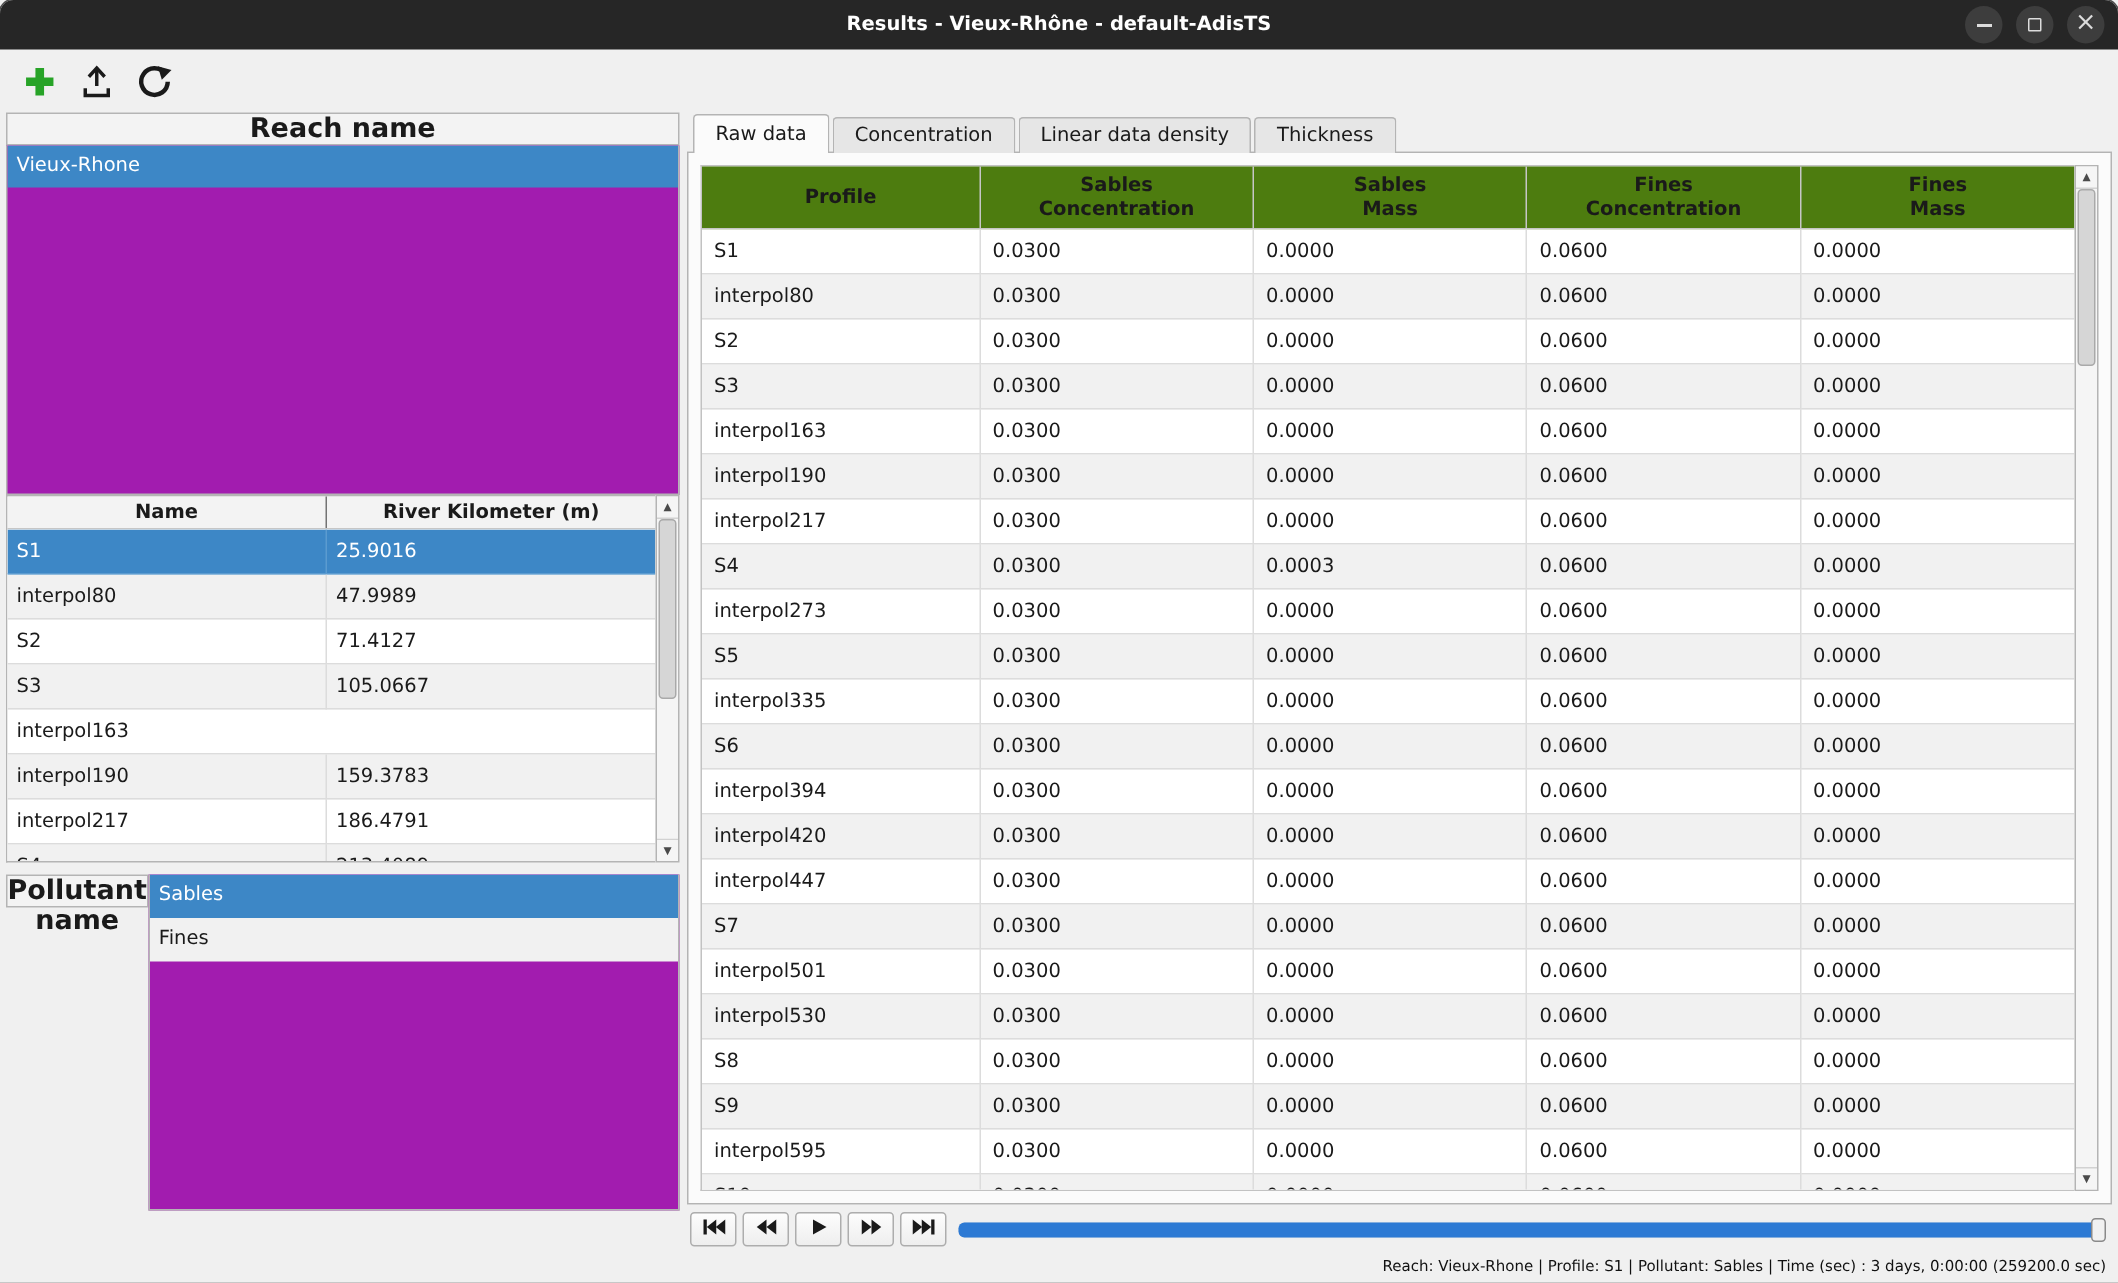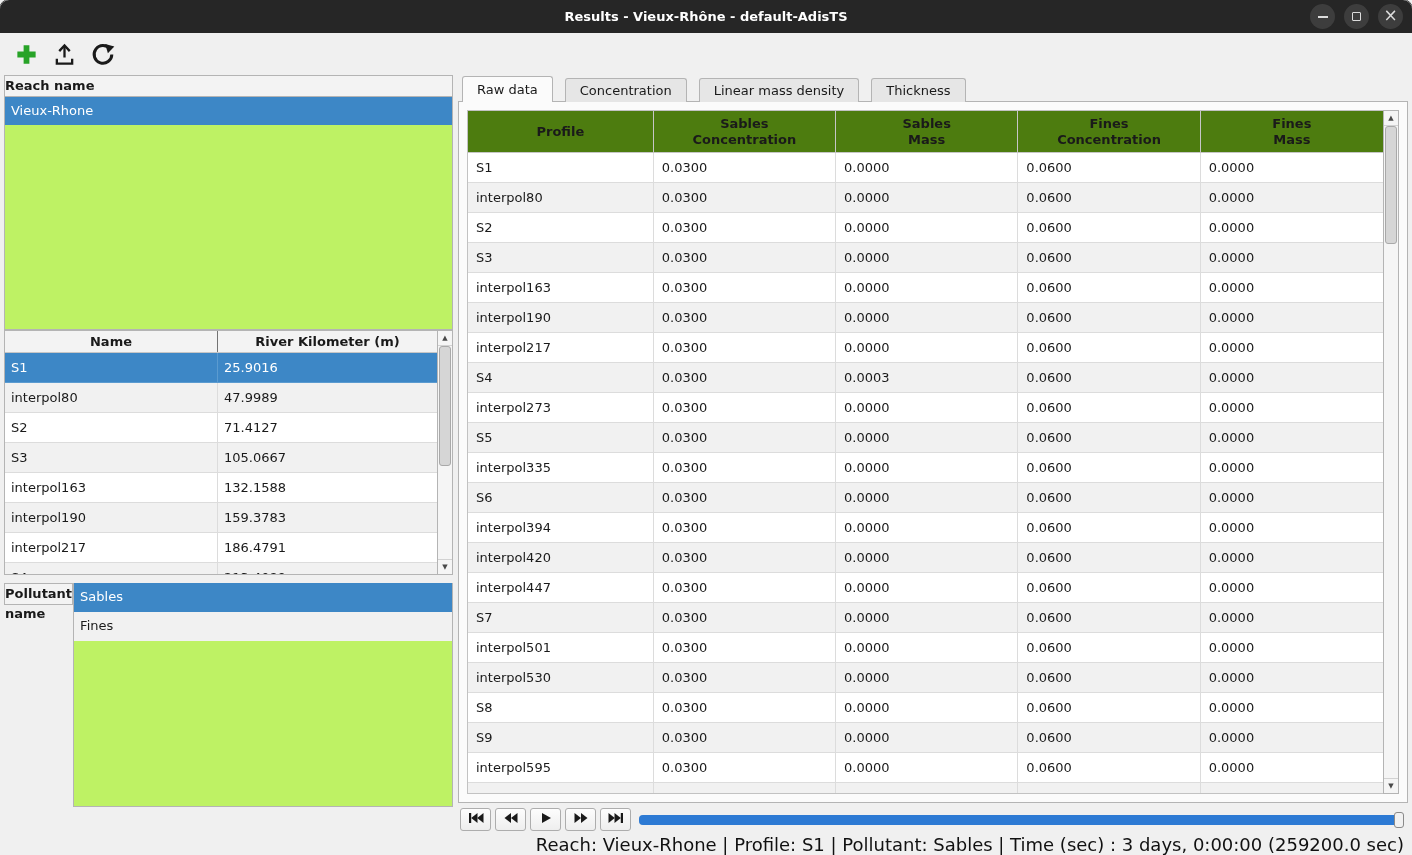--- a/index.html
+++ b/index.html
@@ -33,22 +33,22 @@
     display:flex;align-items:center;justify-content:center;cursor:pointer;}
   .tool-icon{display:flex;align-items:center;justify-content:center;}
 
   
   .main{flex:1;display:flex;padding:0 4px;gap:5px;min-height:0;}
   .left{flex:0 0 449px;width:449px;display:flex;flex-direction:column;min-height:0;}
   .right{flex:1;display:flex;flex-direction:column;min-width:0;min-height:0;}
 
   
   .panel-header{flex:0 0 22px;height:22px;background:#f3f3f3;border:1px solid #b4b4b4;
-    font-weight:bold;text-align:left;line-height:20px;font-size:13px;}
-  .list{background:#bef264;border:1px solid #b4b4b4;border-top:none;overflow:hidden;}
+    font-weight:bold;text-align:center;line-height:20px;font-size:18px;}
+  .list{background:#a21caf;border:1px solid #b4b4b4;border-top:none;overflow:hidden;}
   .reach-list{height:233px;}
   .list-row{height:28px;line-height:27px;padding-left:6px;background:#fff;cursor:pointer;}
   .list-row.pol{height:29px;line-height:28px;}
   .list-row.alt{background:#f1f1f1;}
   .list-row.selected{background:var(--sel);color:#fff;}
 
   
   .profiles-wrap{flex:0 0 245px;height:245px;display:flex;}
   .profiles-col{flex:1;display:flex;flex-direction:column;border:1px solid #b4b4b4;border-right:none;min-width:0;}
   .thead{display:flex;flex:0 0 22px;background:#f3f3f3;border-bottom:1px solid #c6c6c6;}
@@ -73,21 +73,21 @@
     display:flex;flex-direction:column;cursor:default;}
   .sb-arrow{flex:0 0 15px;display:flex;align-items:center;justify-content:center;
     font-size:7px;color:#4a4a4a;background:#f5f5f5;}
   .sb-arrow.up{border-bottom:1px solid #d2d2d2;}
   .sb-arrow.down{border-top:1px solid #d2d2d2;}
   .sb-track{flex:1;position:relative;background:#f5f5f5;}
   .sb-thumb{position:absolute;left:1px;right:1px;top:0;background:#d6d6d6;
     border:1px solid #a9a9a9;border-radius:3px;}
 
   
-  .tabbar{flex:0 0 26px;display:flex;align-items:flex-end;padding-left:4px;gap:12px;position:relative;z-index:2;}
+  .tabbar{flex:0 0 26px;display:flex;align-items:flex-end;padding-left:4px;gap:2px;position:relative;z-index:2;}
   .tab{height:24px;line-height:23px;padding:0 14px;background:#e6e6e6;border:1px solid #b4b4b4;
     border-bottom:none;border-radius:3px 3px 0 0;cursor:pointer;margin-bottom:-1px;white-space:nowrap;}
   .tab.active{background:#fbfbfb;height:26px;line-height:25px;}
   .tab-content{flex:1;border:1px solid #b4b4b4;background:#fbfbfb;padding:8px;display:flex;min-height:0;}
   .dtable-flex{flex:1;display:flex;min-height:0;min-width:0;}
   .dtable-col{flex:1;display:flex;flex-direction:column;border:1px solid #c2c2c2;border-right:none;min-width:0;}
   .dthead{display:flex;flex:0 0 42px;background:#4d7c0f;border-bottom:1px solid #c6c6c6;}
   .dhcell{display:flex;flex-direction:column;align-items:center;justify-content:center;
     font-weight:bold;font-size:13px;line-height:16px;border-right:1px solid #c6c6c6;cursor:pointer;}
   .dhcell:last-child{border-right:none;}
@@ -105,21 +105,21 @@
   .pbuttons{display:flex;gap:4px;}
   .pbtn{width:31px;height:23px;background:linear-gradient(#fdfdfd,#eeeeee);
     border:1px solid #adadad;border-radius:3px;display:flex;align-items:center;justify-content:center;cursor:pointer;}
   .slider{flex:1;height:10px;background:#c9d4e0;border-radius:4px;position:relative;margin-left:8px;}
   .slider-fill{position:absolute;left:0;top:0;bottom:0;background:var(--slider);border-radius:4px;}
   .slider-handle{position:absolute;top:-3px;width:10px;height:16px;background:#f1f1f1;
     border:1px solid #8a8a8a;border-radius:3px;cursor:pointer;}
 
   
   .statusbar{flex:0 0 22px;display:flex;align-items:center;justify-content:flex-end;
-    padding-right:8px;font-size:18px;color:#111;}
+    padding-right:8px;font-size:10px;color:#111;}
 </style>
 </head>
 <body>
 
 <div class="window">
 
   <div class="titlebar">
     <span class="title">Results - Vieux-Rhône - default-AdisTS</span>
     <div class="win-controls">
       <span class="win-btn">
@@ -192,21 +192,20 @@
               <div class="trow">
                 <div class="tcell">S2</div>
                 <div class="tcell">71.4127</div>
               </div>
               <div class="trow alt">
                 <div class="tcell">S3</div>
                 <div class="tcell">105.0667</div>
               </div>
               <div class="trow">
                 <div class="tcell">interpol163</div>
-                <div class="tcell">132.1588</div>
               </div>
               <div class="trow alt">
                 <div class="tcell">interpol190</div>
                 <div class="tcell">159.3783</div>
               </div>
               <div class="trow">
                 <div class="tcell">interpol217</div>
                 <div class="tcell">186.4791</div>
               </div>
               <div class="trow alt">
@@ -234,21 +233,21 @@
           </div>
       </div>
 
     </div>
 
     <div class="right">
 
       <div class="tabbar" id="tabbar">
           <div class="tab active">Raw data</div>
           <div class="tab">Concentration</div>
-          <div class="tab">Linear mass density</div>
+          <div class="tab">Linear data density</div>
           <div class="tab">Thickness</div>
         </div>
 
       <div class="tab-content">
         <div class="dtable-flex">
           <div class="dtable-col">
             <div class="dthead" id="data-head">
                 <div class="dhcell c0">
                   <div>Profile</div>
                 </div>

